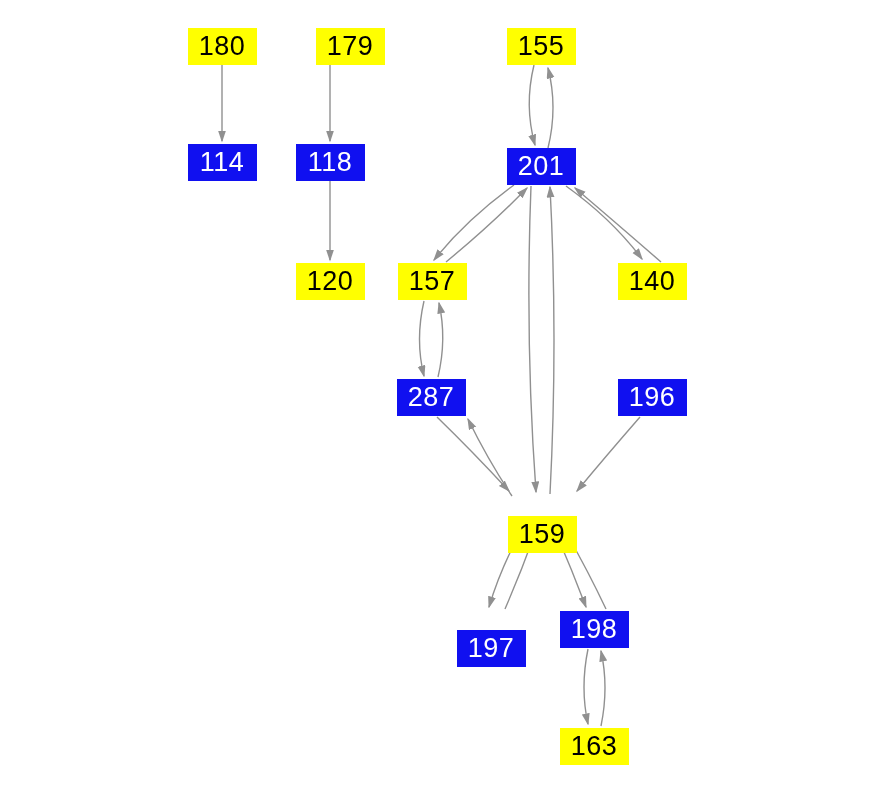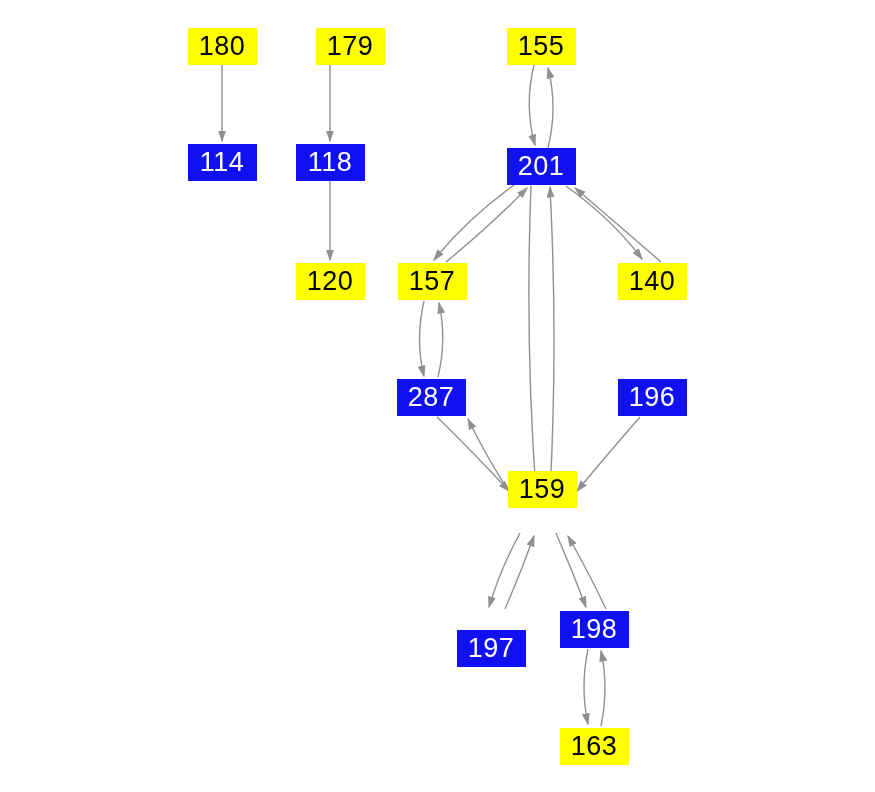--- a/index.html
+++ b/index.html
@@ -84,18 +84,18 @@
       <div class="node yellow" style="left: 295.5px; top: 27.5px; margin-left: 20px;">179</div>
       <div class="node yellow" style="left: 506.5px; top: 27.5px;">155</div>
       <div class="node blue" style="left: 187.5px; top: 143.5px;">114</div>
       <div class="node blue" style="left: 295.5px; top: 143.5px;">118</div>
       <div class="node blue" style="left: 506.5px; top: 147.5px;">201</div>
       <div class="node yellow" style="left: 295.5px; top: 262.5px;">120</div>
       <div class="node yellow" style="left: 397.5px; top: 262.5px;">157</div>
       <div class="node yellow" style="left: 617.5px; top: 262.5px;">140</div>
       <div class="node blue" style="left: 396.5px; top: 378.5px;">287</div>
       <div class="node blue" style="left: 617.5px; top: 378.5px;">196</div>
-      <div class="node yellow" style="left: 507.5px; top: 471px;">159</div>
+      <div class="node yellow" style="left: 507.5px; top: 516px;">159</div>
       <div class="node blue" style="left: 456.5px; top: 630px;">197</div>
       <div class="node blue" style="left: 559.5px; top: 610.5px;">198</div>
       <div class="node yellow" style="left: 559.5px; top: 727.5px;">163</div>
     </div>
 </div>
 
 </body></html>

